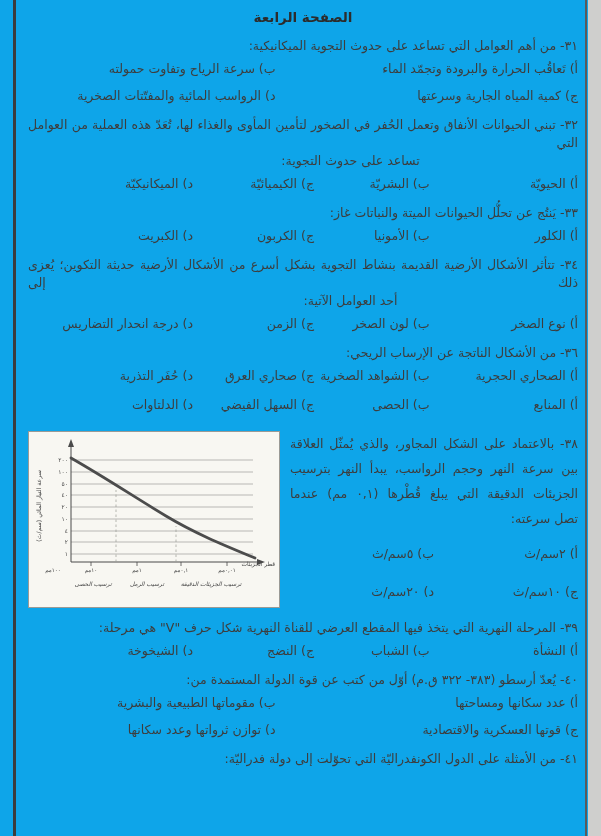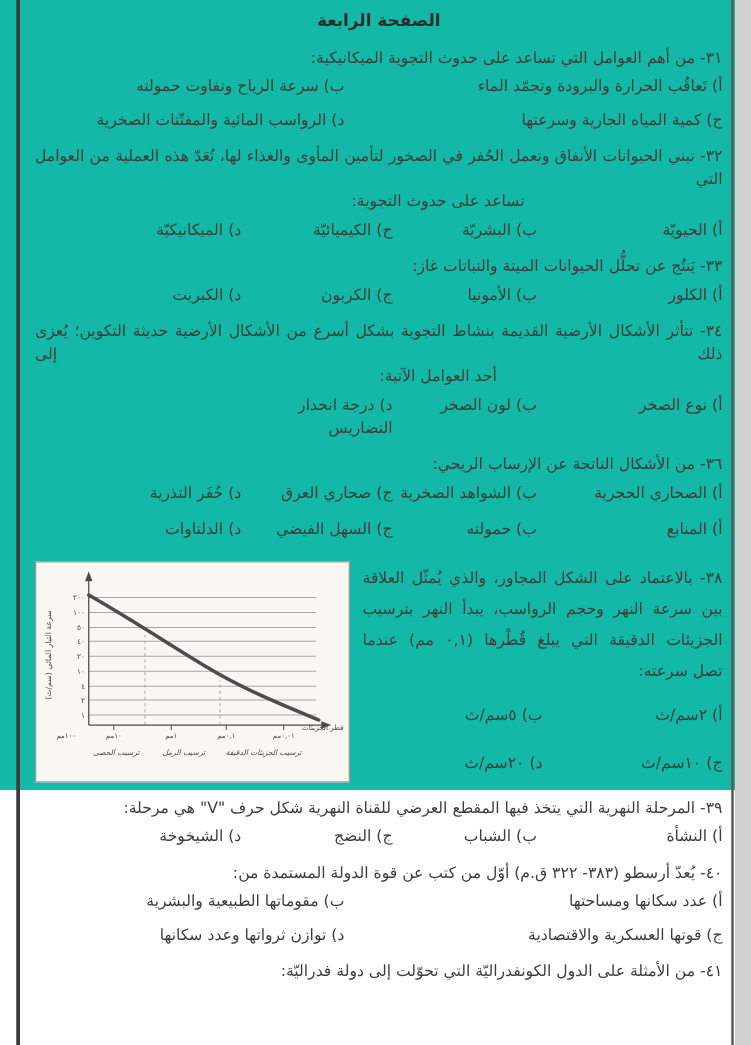--- a/index.html
+++ b/index.html
@@ -2,21 +2,21 @@
 <html lang="ar"><head>
 <meta charset="utf-8">
 <style>
   html,body{margin:0;padding:0;}
   body{
     width:601px;height:836px;overflow:hidden;
     background:#ffffff;
     font-family:"DejaVu Sans",sans-serif;
     color:#3d3d3d;
   }
-  .page{position:relative;width:601px;height:632px;background:#14b8a6;}
+  .page{position:relative;width:601px;height:836px;background:#0ea5e9;}
   .frame-left{position:absolute;left:13px;top:0;width:3px;height:836px;background:#3c3c3c;}
   .frame-right{position:absolute;left:585px;top:0;width:2px;height:836px;background:#5a5a5a;}
   .scan-band{position:absolute;left:588px;top:0;width:13px;height:836px;background:#cfcfcd;}
   .content{
     position:absolute;top:0;right:23px;left:28px;
     direction:rtl;text-align:right;
     font-size:12.5px;line-height:18px;
   }
   .title{margin-top:8px;text-align:center;font-weight:bold;font-size:13.5px;color:#2c2c2c;}
   .q{margin-top:11px;}
@@ -80,39 +80,40 @@
         <span class="opt">د) الكبريت</span>
       </div>
     </div>
 
     <div class="q">
       <div class="qline stretch">٣٤- تتأثر الأشكال الأرضية القديمة بنشاط التجوية بشكل أسرع من الأشكال الأرضية حديثة التكوين؛ يُعزى ذلك إلى</div>
       <div class="qline2">أحد العوامل الآتية:</div>
       <div class="opts opts4">
         <span class="opt">أ) نوع الصخر</span>
         <span class="opt">ب) لون الصخر</span>
+        <span class="opt">ج) الزمن</span>
         <span class="opt">د) درجة انحدار التضاريس</span>
       </div>
     </div>
 
 
     <div class="q">
       <div class="qline">٣٦- من الأشكال الناتجة عن الإرساب الريحي:</div>
       <div class="opts opts4">
         <span class="opt">أ) الصحاري الحجرية</span>
         <span class="opt">ب) الشواهد الصخرية</span>
         <span class="opt">ج) صحاري العرق</span>
         <span class="opt">د) حُفَر التذرية</span>
       </div>
     </div>
 
     <div class="q">
       <div class="opts opts4">
         <span class="opt">أ) المنابع</span>
-        <span class="opt">ب) حمولته</span>
+        <span class="opt">ب) الحصى</span>
         <span class="opt">ج) السهل الفيضي</span>
         <span class="opt">د) الدلتاوات</span>
       </div>
     </div>
 
     <div class="q38">
       <div class="q38-text">
         <div class="jl">٣٨- بالاعتماد على الشكل المجاور، والذي يُمثّل العلاقة</div>
         <div class="jl">بين سرعة النهر وحجم الرواسب، يبدأ النهر بترسيب</div>
         <div class="jl">الجزيئات الدقيقة التي يبلغ قُطْرها (٠,١ مم) عندما</div>

